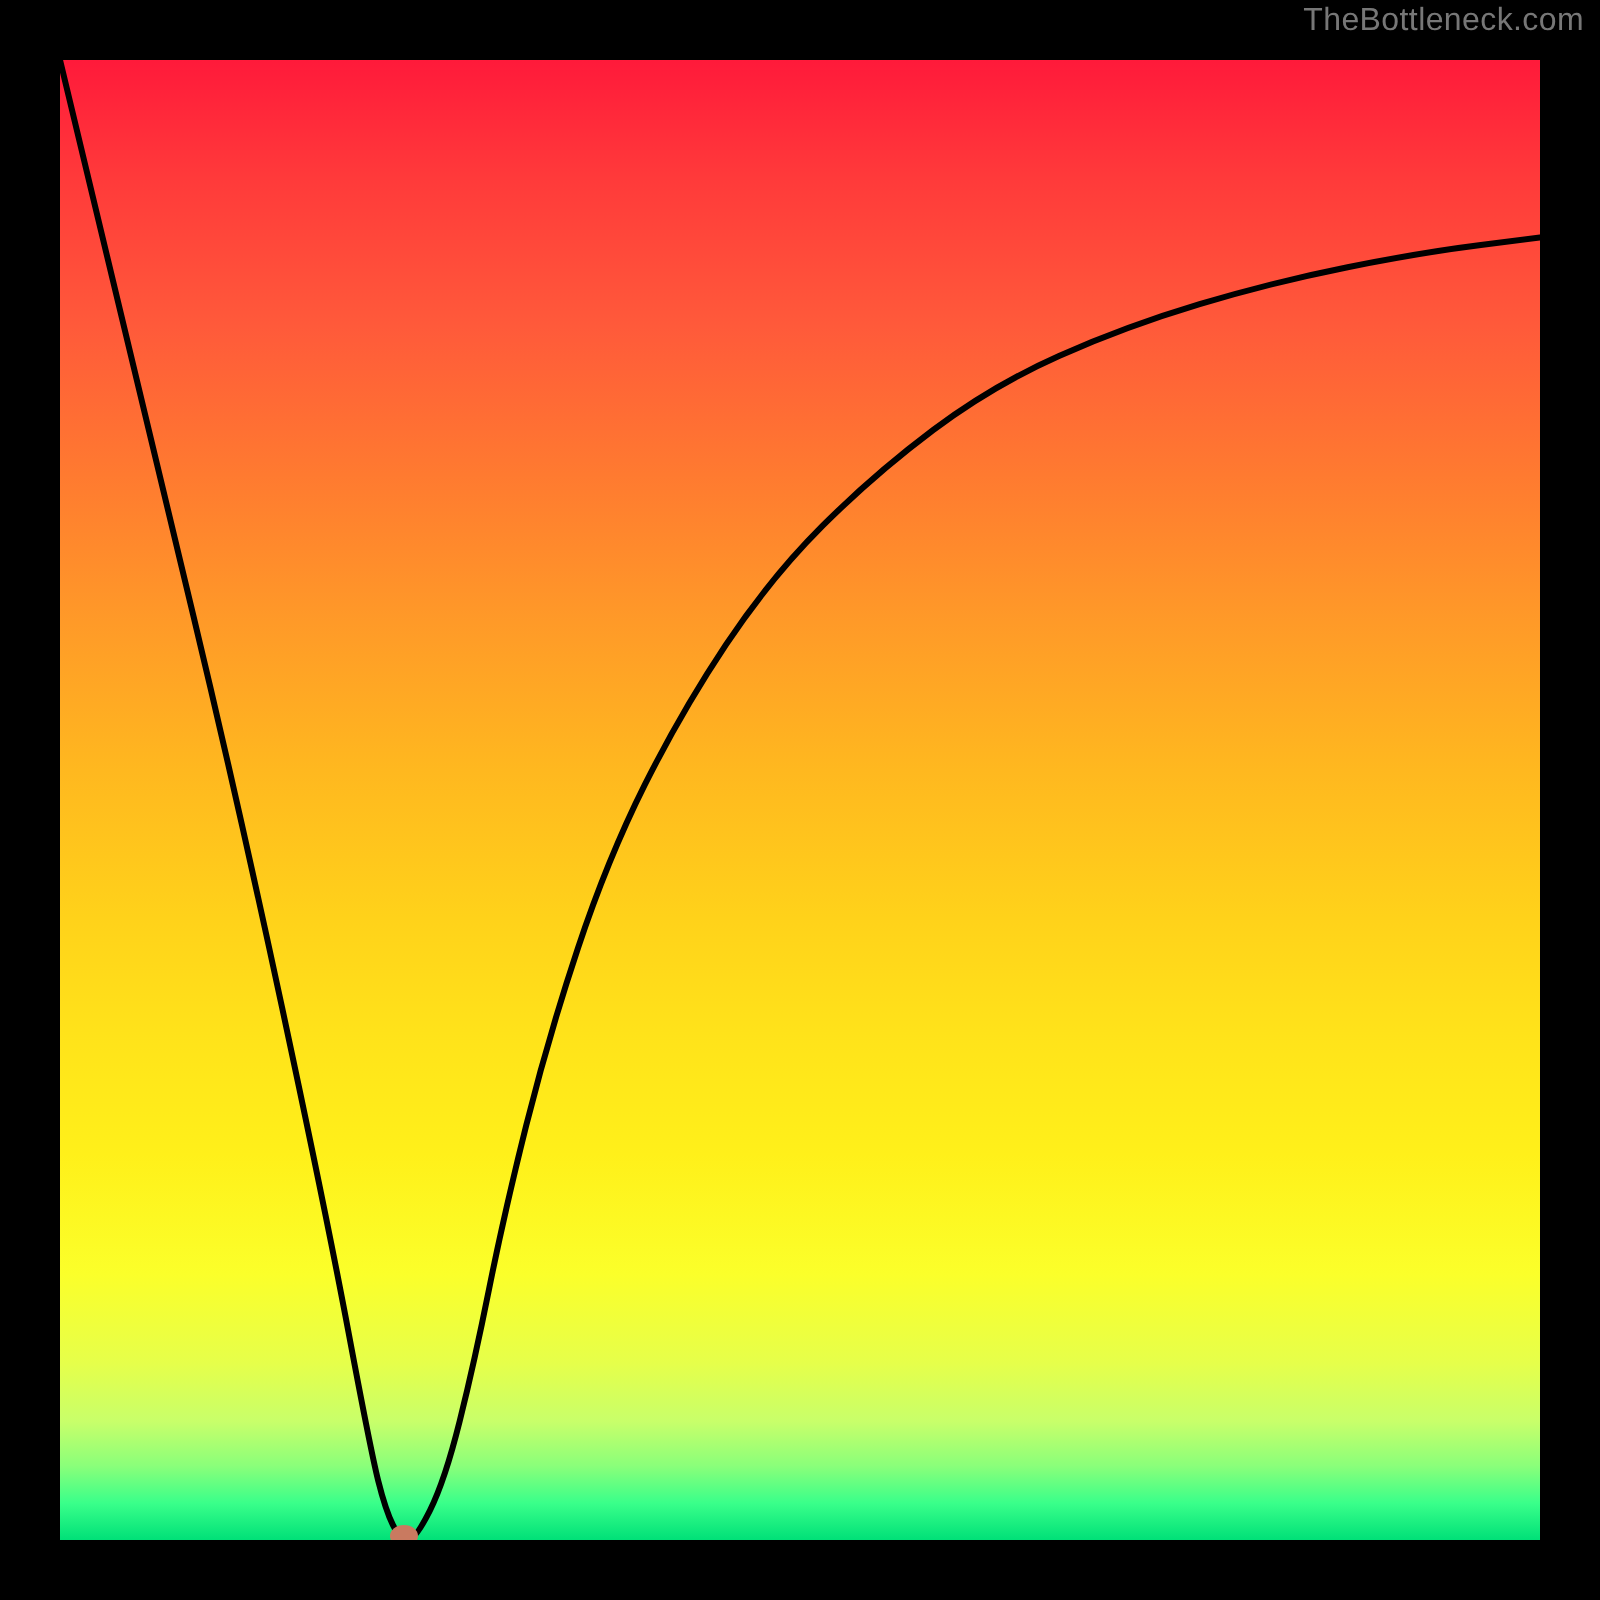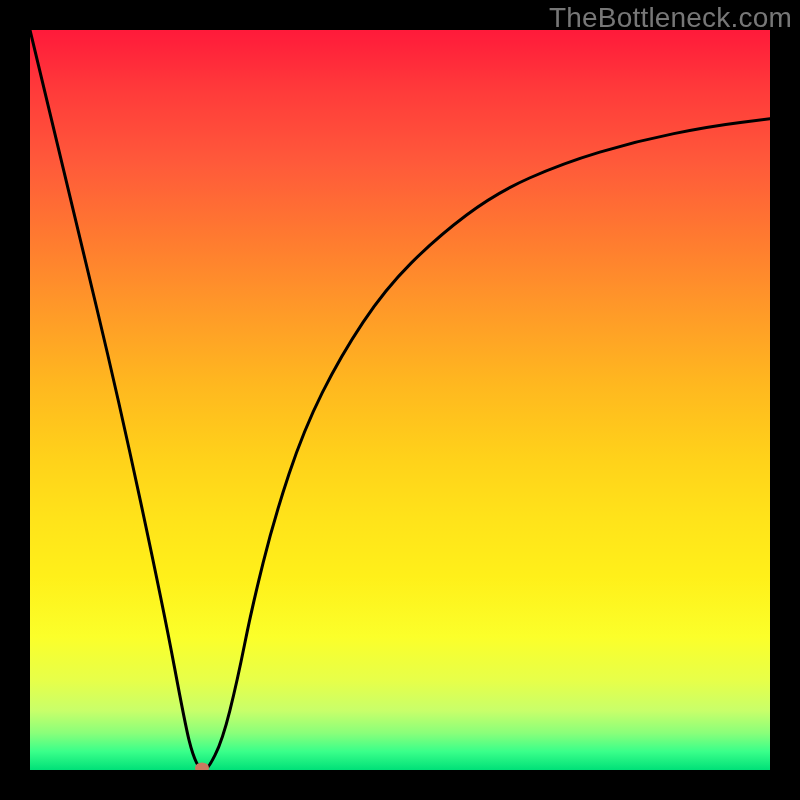--- a/index.html
+++ b/index.html
@@ -15,21 +15,21 @@
     position: relative;
     width: 800px;
     height: 800px;
     background: #000;
   }
   .watermark {
     position: absolute;
     top: 2px;
     right: 8px;
     color: #777;
-    font-size: 28px;
+    font-size: 16px;
     font-weight: 500;
     letter-spacing: 0.2px;
     z-index: 20;
   }
   .plot-area {
     position: absolute;
     left: 30px;
     top: 30px;
     width: 740px;
     height: 740px;

